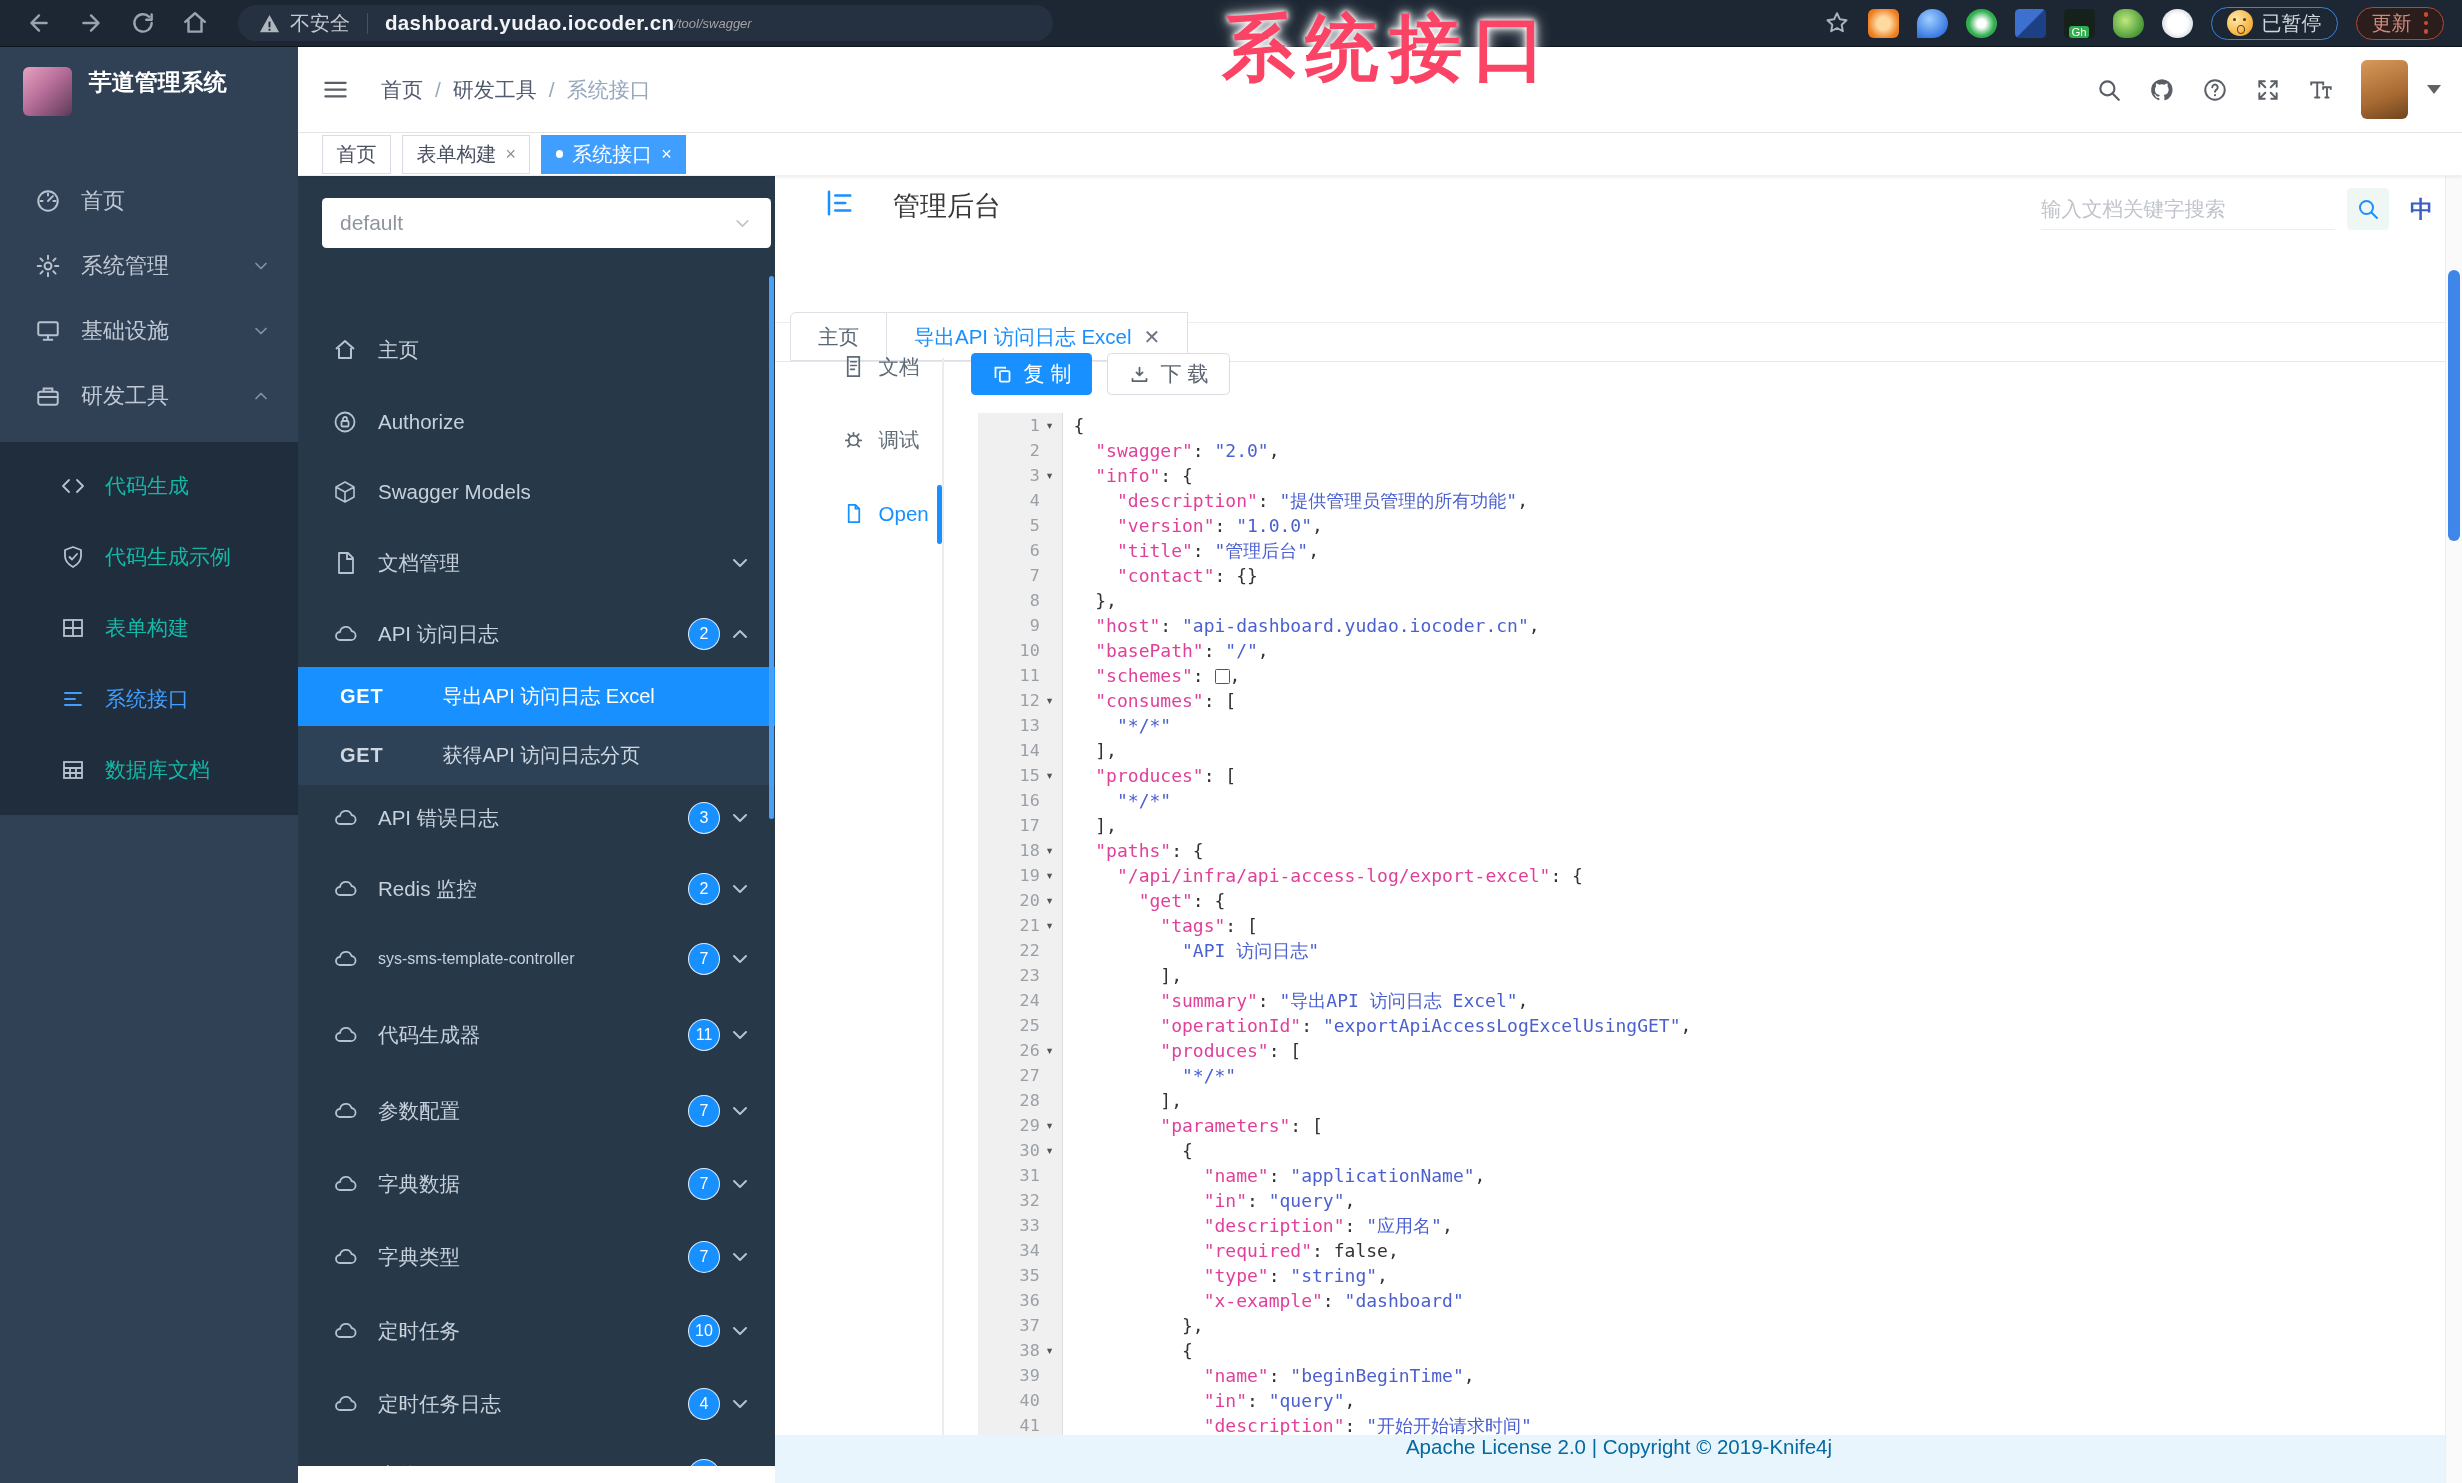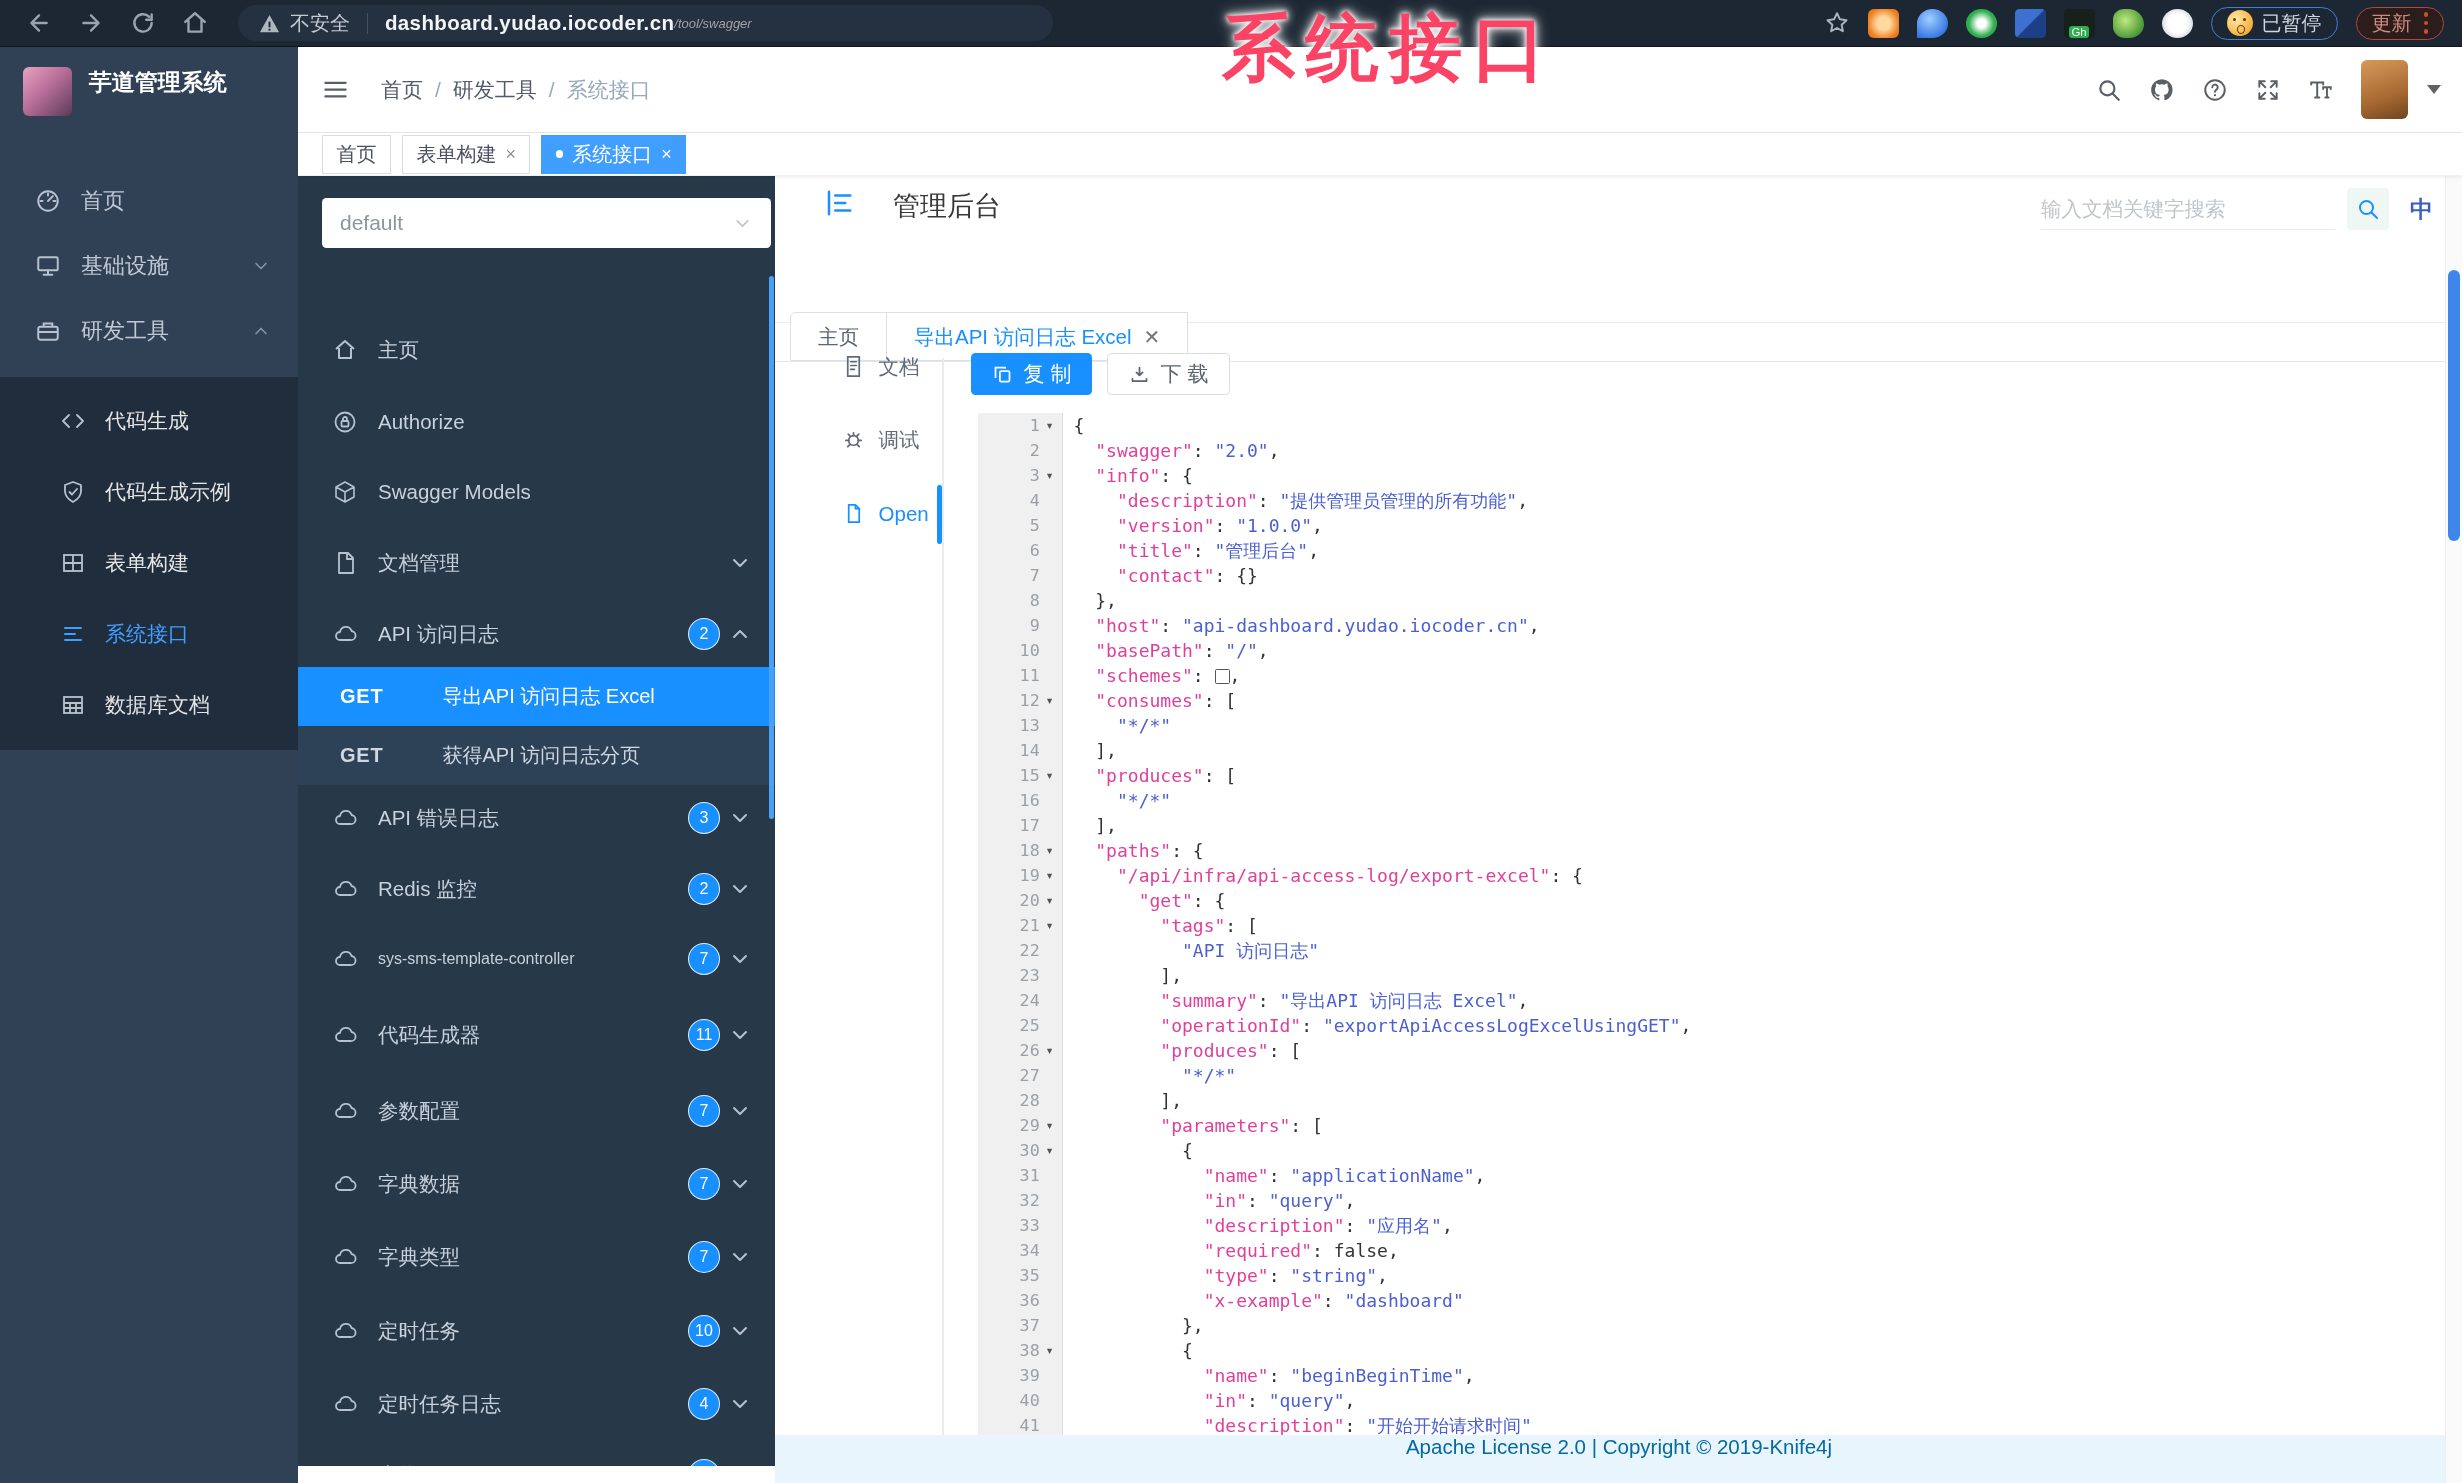--- a/index.html
+++ b/index.html
@@ -44,21 +44,21 @@
   #sidebar1 { position:absolute; left:0; top:47px; width:298px; height:1437px; background:#304156; }
   #logo-row { display:flex; align-items:flex-start; padding:20px 0 0 23px; height:83px;}
   #logo-img { width:49px; height:49px; border-radius:6px;
     background:linear-gradient(135deg,#e8a2c0 0%,#b86f9a 45%,#5d3a57 100%); }
   #logo-title { color:#fff; font-size:23px; font-weight:bold; margin-left:16.7px; }
   .s1-item { position:relative; height:65px; display:flex; align-items:center; color:#c0c8d4; font-size:22px; }
   .s1-item .ico { width:26px; height:26px; margin-left:35px; color:#b8c2ce;}
   .s1-item .lbl { margin-left:20px; }
   .s1-item .chev { position:absolute; right:27px; width:20px; height:20px; color:#8492a6;}
   #s1-sub { background:#1f2d3d; padding:9px 0; margin-top:13.6px;}
-  .s1-sub-item { position:relative; height:71px; display:flex; align-items:center; color:#e5e5e5; font-size:21px;}
+  .s1-sub-item { position:relative; height:71px; display:flex; align-items:center; color:#14b8a6; font-size:21px;}
   .s1-sub-item .ico { width:24px; height:24px; margin-left:61px; color:#b8c2ce;}
   .s1-sub-item .lbl { margin-left:20px; }
   .s1-sub-item.active { color:#409eff; }
   .s1-sub-item.active .ico { color:#409eff; }
 
   
   #header { position:absolute; left:298px; top:47px; width:2164px; height:86px; background:#fff;
     border-bottom:0.8px solid #e6e6e6; display:flex; align-items:center; }
   #hamburger { width:27px; height:27px; color:#5a5e66; margin-left:24px; }
   #breadcrumb { display:flex; align-items:center; margin-left:32px; font-size:21px; }
@@ -254,20 +254,34 @@
         <svg viewBox="0 0 24 24">
           <circle cx="12" cy="12" r="9" fill="none" stroke="currentColor" stroke-width="1.8"></circle>
           <path d="M12 12l4.5-4.5M12 5v2M5 12h2M17 12h2" fill="none" stroke="currentColor" stroke-width="1.8" stroke-linecap="round"></path>
         </svg>
       </span>
     <span class="lbl">首页</span>
   </div>
   <div class="s1-item">
     <span class="ico">
         <svg viewBox="0 0 24 24">
+          <circle cx="12" cy="12" r="3.2" fill="none" stroke="currentColor" stroke-width="1.8"></circle>
+          <path d="M12 2.5v3M12 18.5v3M2.5 12h3M18.5 12h3M5 5l2.1 2.1M16.9 16.9L19 19M19 5l-2.1 2.1M7.1 16.9L5 19" stroke="currentColor" stroke-width="1.8" stroke-linecap="round"></path>
+        </svg>
+      </span>
+    <span class="lbl">系统管理</span>
+    <span class="chev ico">
+        <svg viewBox="0 0 24 24">
+          <path d="M6 9l6 6 6-6" fill="none" stroke="currentColor" stroke-width="2" stroke-linecap="round" stroke-linejoin="round"></path>
+        </svg>
+      </span>
+  </div>
+  <div class="s1-item">
+    <span class="ico">
+        <svg viewBox="0 0 24 24">
           <rect x="3" y="4" width="18" height="12" rx="1.5" fill="none" stroke="currentColor" stroke-width="1.8"></rect>
           <path d="M8 20h8M12 16v4" stroke="currentColor" stroke-width="1.8" stroke-linecap="round"></path>
         </svg>
       </span>
     <span class="lbl">基础设施</span>
     <span class="chev ico">
         <svg viewBox="0 0 24 24">
           <path d="M6 9l6 6 6-6" fill="none" stroke="currentColor" stroke-width="2" stroke-linecap="round" stroke-linejoin="round"></path>
         </svg>
       </span>

